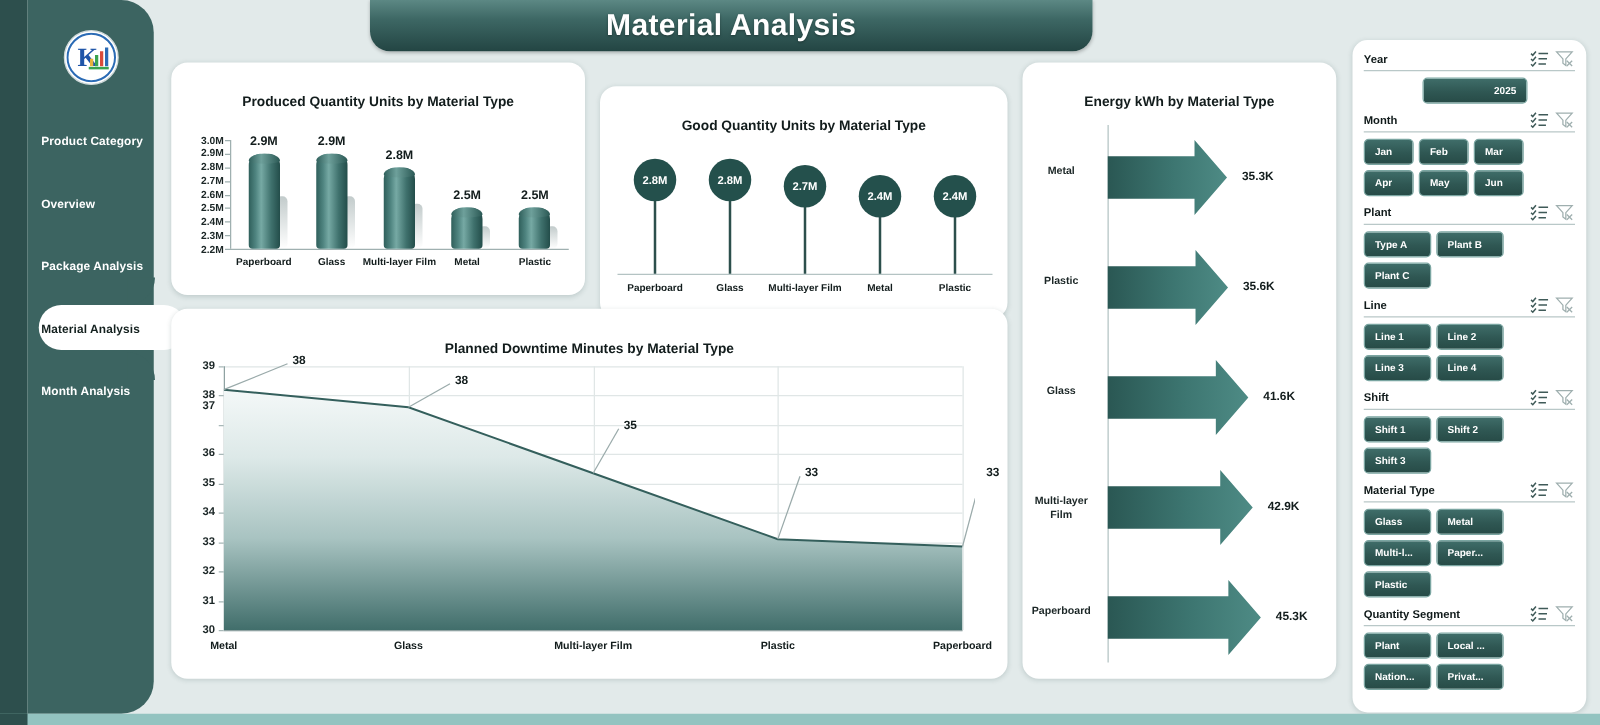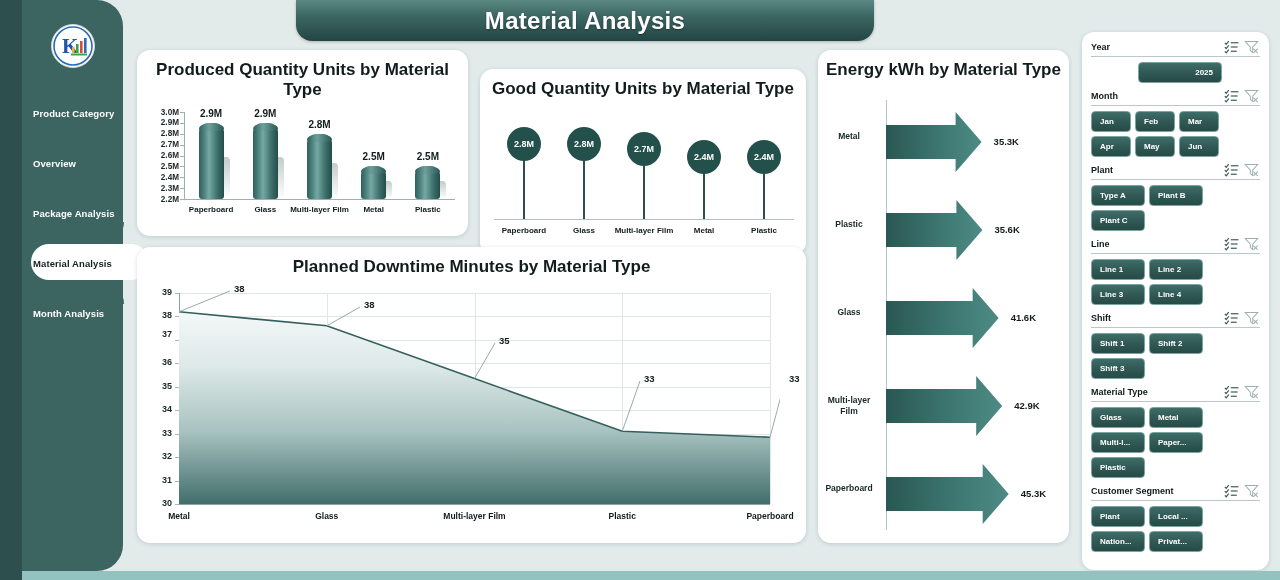--- a/index.html
+++ b/index.html
@@ -86,22 +86,22 @@
   }
   
   .card {
     position: absolute;
     background: #ffffff;
     border-radius: 13px;
     box-shadow: 0 1px 4px rgba(40,70,70,.18);
   }
   .card-title {
     text-align: center;
-    font-size: 17px; font-weight: bold; color: #121c1c;
-    padding-top: 10px;
+    font-size: 11px; font-weight: bold; color: #121c1c;
+    padding-top: 26px;
   }
   #card-produced { left: 137px; top: 50px;  width: 331px; height: 186px; }
   #card-good     { left: 480px; top: 50px;  width: 326px; height: 186px; margin-top: 19px; }
   #card-energy   { left: 818px; top: 50px;  width: 251px; height: 493px; }
   #card-downtime { left: 137px; top: 247px; width: 669px; height: 296px; }
 
   
   .axis-label {
     position: absolute; font-size: 8.2px; font-weight: bold; color: #1b2626;
     text-align: right;
@@ -389,21 +389,21 @@
         <div style="position:absolute;left:42px;top:160.66666666666669px;width:591px;height:1px;background:#e0e6e6;"></div>
         <div class="tick" style="left:2px; top:131.22222222222223px; width:33px;">34</div>
         <div style="position:absolute;left:38px;top:137.22222222222223px;width:4px;height:1px;background:#a8b8b8;"></div>
         <div style="position:absolute;left:42px;top:137.22222222222223px;width:591px;height:1px;background:#e0e6e6;"></div>
         <div class="tick" style="left:2px; top:107.77777777777777px; width:33px;">35</div>
         <div style="position:absolute;left:38px;top:113.77777777777777px;width:4px;height:1px;background:#a8b8b8;"></div>
         <div style="position:absolute;left:42px;top:113.77777777777777px;width:591px;height:1px;background:#e0e6e6;"></div>
         <div class="tick" style="left:2px; top:84.33333333333334px; width:33px;">36</div>
         <div style="position:absolute;left:38px;top:90.33333333333334px;width:4px;height:1px;background:#a8b8b8;"></div>
         <div style="position:absolute;left:42px;top:90.33333333333334px;width:591px;height:1px;background:#e0e6e6;"></div>
-        <div class="tick" style="left:2px; top:56px; width:33px;">37</div>
+        <div class="tick" style="left:2px; top:46px; width:33px;">37</div>
         <div style="position:absolute;left:38px;top:66.88888888888889px;width:4px;height:1px;background:#a8b8b8;"></div>
         <div style="position:absolute;left:42px;top:66.88888888888889px;width:591px;height:1px;background:#e0e6e6;"></div>
         <div class="tick" style="left:2px; top:37.44444444444446px; width:33px;">38</div>
         <div style="position:absolute;left:38px;top:43.44444444444446px;width:4px;height:1px;background:#a8b8b8;"></div>
         <div style="position:absolute;left:42px;top:43.44444444444446px;width:591px;height:1px;background:#e0e6e6;"></div>
         <div class="tick" style="left:2px; top:14px; width:33px;">39</div>
         <div style="position:absolute;left:38px;top:20px;width:4px;height:1px;background:#a8b8b8;"></div>
         <div style="position:absolute;left:42px;top:20px;width:591px;height:1px;background:#e0e6e6;"></div>
         <div style="position:absolute;left:42px;top:20px;width:1px;height:211px;background:#8fa2a2;"></div>
         <div style="position:absolute;left:42px;top:231px;width:591px;height:1px;background:#8fa2a2;"></div>
@@ -589,21 +589,21 @@
         <div class="chips">
           <div class="chip w-3b">Glass</div>
           <div class="chip w-3b">Metal</div>
           <div class="chip w-3b">Multi-l...</div>
           <div class="chip w-3b">Paper...</div>
           <div class="chip w-3b">Plastic</div>
         </div>
       </div>
       <div class="filter-group">
         <div class="filter-head">
-          <div class="filter-name">Customer Segment</div>
+          <div class="filter-name">Quantity Segment</div>
           <div class="filter-icon"><svg viewBox="0 0 20 16" width="17" height="14">
               <path d="M1 3.2 L2.6 4.8 L5.6 1.2" fill="none" stroke="#3f5a58" stroke-width="1.4"></path>
               <path d="M1 8.2 L2.6 9.8 L5.6 6.2" fill="none" stroke="#3f5a58" stroke-width="1.4"></path>
               <path d="M1 13.2 L2.6 14.8 L5.6 11.2" fill="none" stroke="#3f5a58" stroke-width="1.4"></path>
               <line x1="8" y1="3" x2="17" y2="3" stroke="#3f5a58" stroke-width="1.4"></line>
               <line x1="8" y1="8" x2="16" y2="8" stroke="#3f5a58" stroke-width="1.4"></line>
               <line x1="8" y1="13" x2="15" y2="13" stroke="#3f5a58" stroke-width="1.4"></line>
             </svg></div>
           <div class="filter-icon"><svg viewBox="0 0 20 18" width="17" height="14">
               <path d="M2 2 H18 L11.5 9.2 V16 L8.5 13.6 V9.2 Z" fill="none" stroke="#9fafaf" stroke-width="1.3"></path>

